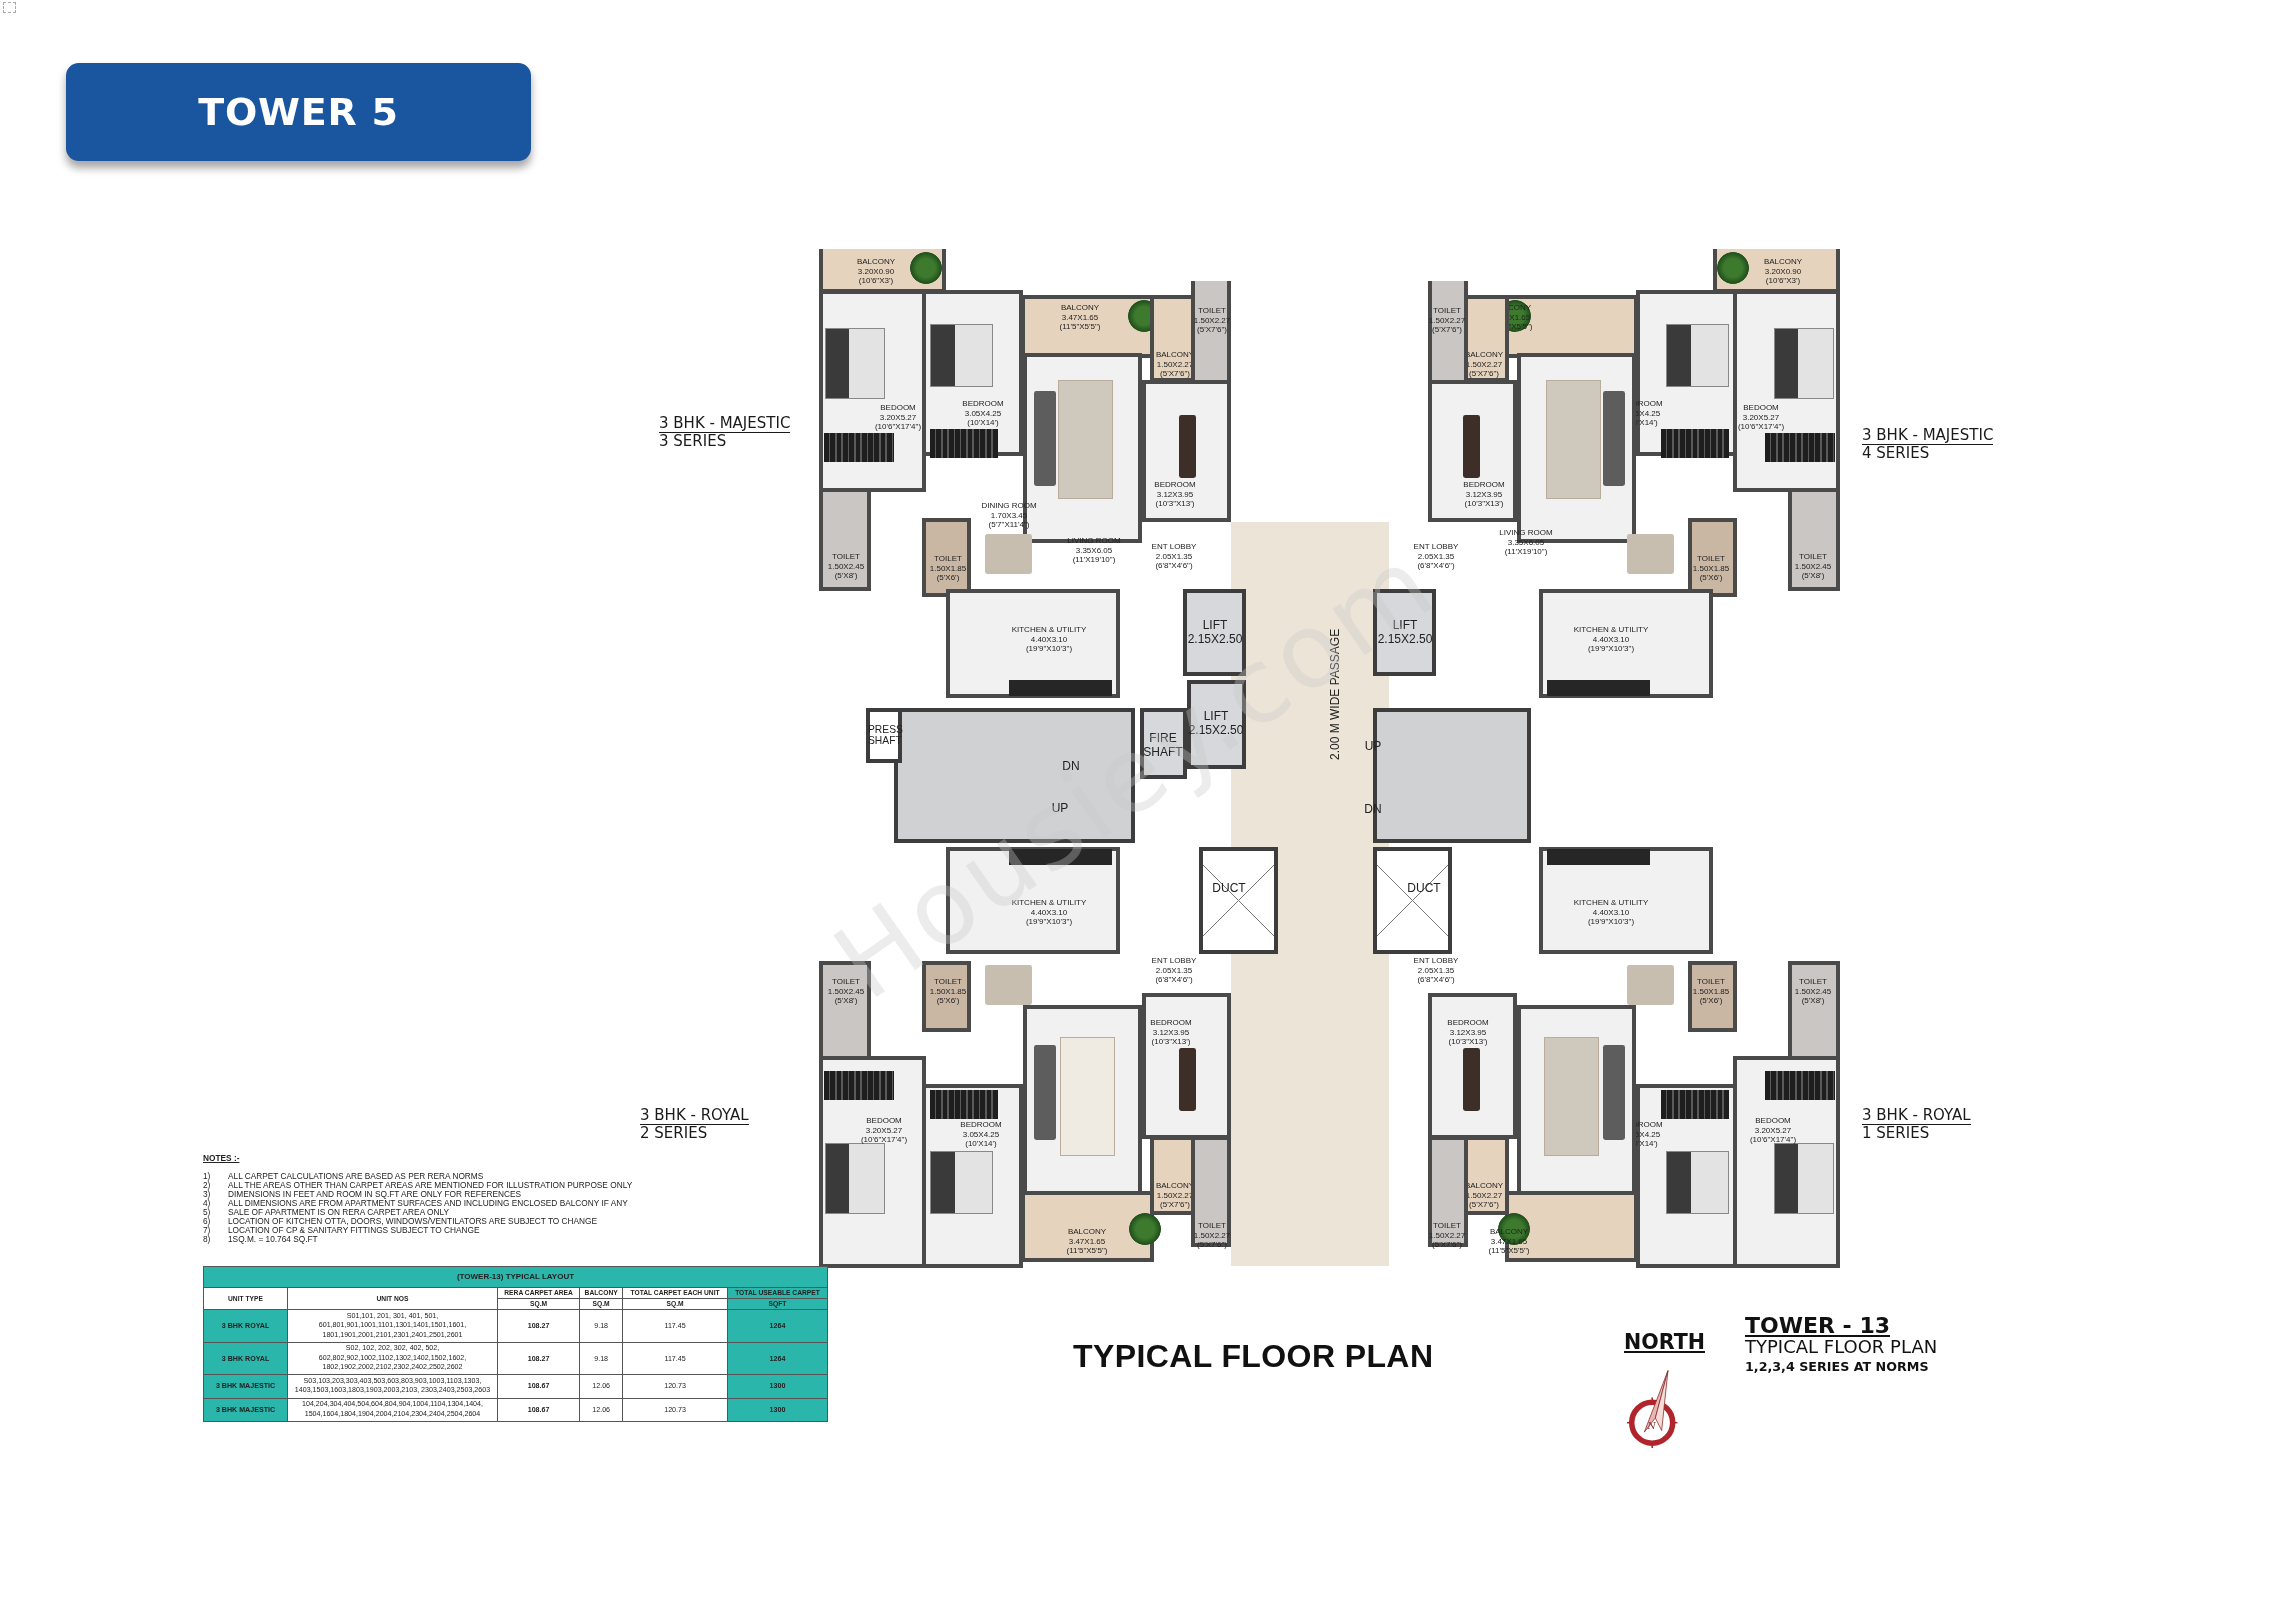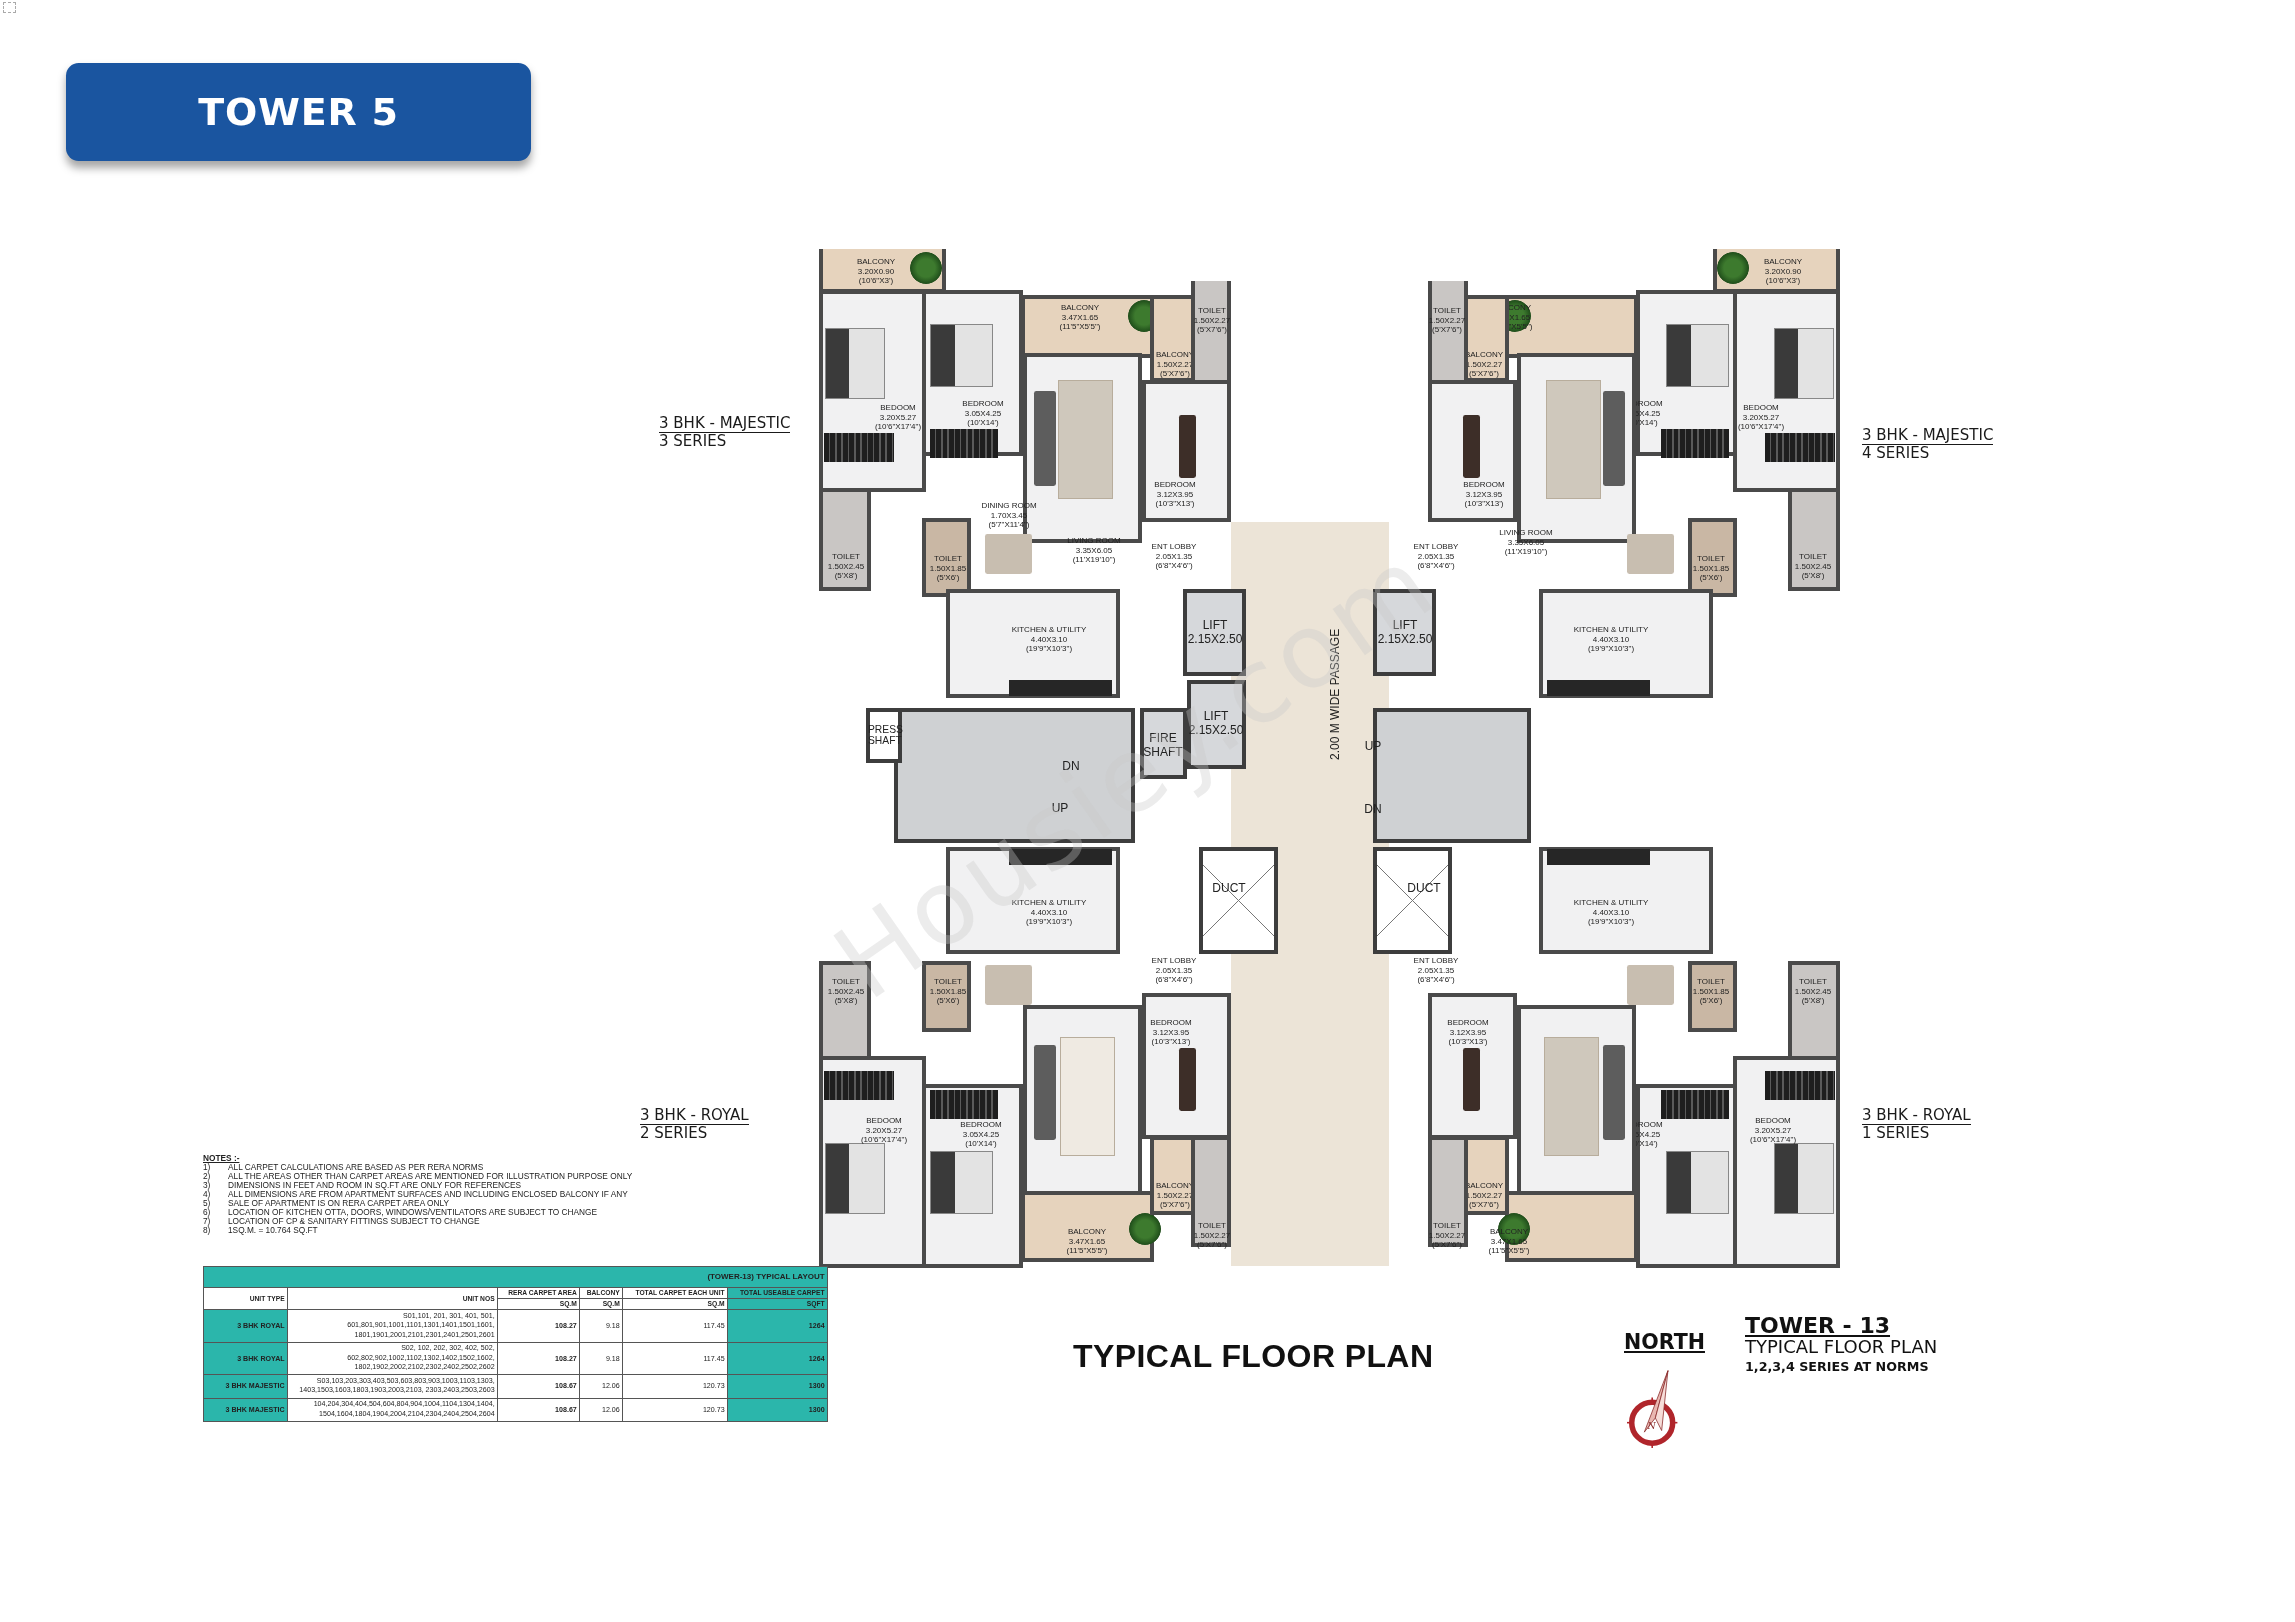--- a/index.html
+++ b/index.html
@@ -51,26 +51,26 @@
   }
   .passage-label {
     position: absolute; left: 1328px; top: 760px; font-family: "Liberation Sans", sans-serif; font-size: 12px;
     transform: rotate(-90deg); transform-origin: left top; color: #222; white-space: nowrap;
   }
 
   .unit-tag { position: absolute; font-family: "DejaVu Sans", sans-serif; font-size: 15px; line-height: 16px; color: #1a1a1a; }
   .unit-tag .utype { display: block; border-bottom: 1.6px solid #1a1a1a; padding-bottom: 0.8px; }
 
   .notes { position: absolute; left: 203px; top: 1154px; width: 491px; font-family: "Liberation Sans", sans-serif; font-size: 8.3px; line-height: 9px; color: #222; }
-  .notes-title { text-decoration: underline; font-weight: bold; margin-bottom: 0; display: inline-block; }
+  .notes-title { text-decoration: underline; font-weight: bold; margin-bottom: 9px; display: inline-block; }
   .note-row { display: flex; }
   .note-num { width: 25px; }
 
   table.layout { position: absolute; left: 203px; top: 1266px; width: 625px; border-collapse: collapse; font-family: "Liberation Sans", sans-serif; font-size: 7.1px; color: #222; }
-  table.layout td, table.layout th { border: 0.8px solid #555; text-align: right; padding: 1.6px 2.4px; }
+  table.layout td, table.layout th { border: 0.8px solid #555; text-align: center; padding: 1.6px 2.4px; }
   table.layout .teal { background: #2bb6ab; }
   table.layout .caption-cell { background: #2bb6ab; font-weight: bold; font-size: 8px; height: 20.6px; }
   table.layout .head { font-weight: bold; font-size: 6.7px; }
   table.layout .utype { font-weight: bold; background: #2bb6ab; width: 84px; }
   table.layout .unos { width: 210px; line-height: 9.5px; }
   table.layout .bold { font-weight: bold; }
 
   .plan-heading { position: absolute; left: 1073px; top: 1338px; font-family: "Liberation Sans", sans-serif; font-weight: bold; font-size: 32px; color: #111; letter-spacing: 0.4px; }
 
   .north-label { position: absolute; left: 1624px; top: 1330px; font-family: "DejaVu Sans", sans-serif; font-weight: bold; font-size: 20.6px; text-decoration: underline; color: #111; }

